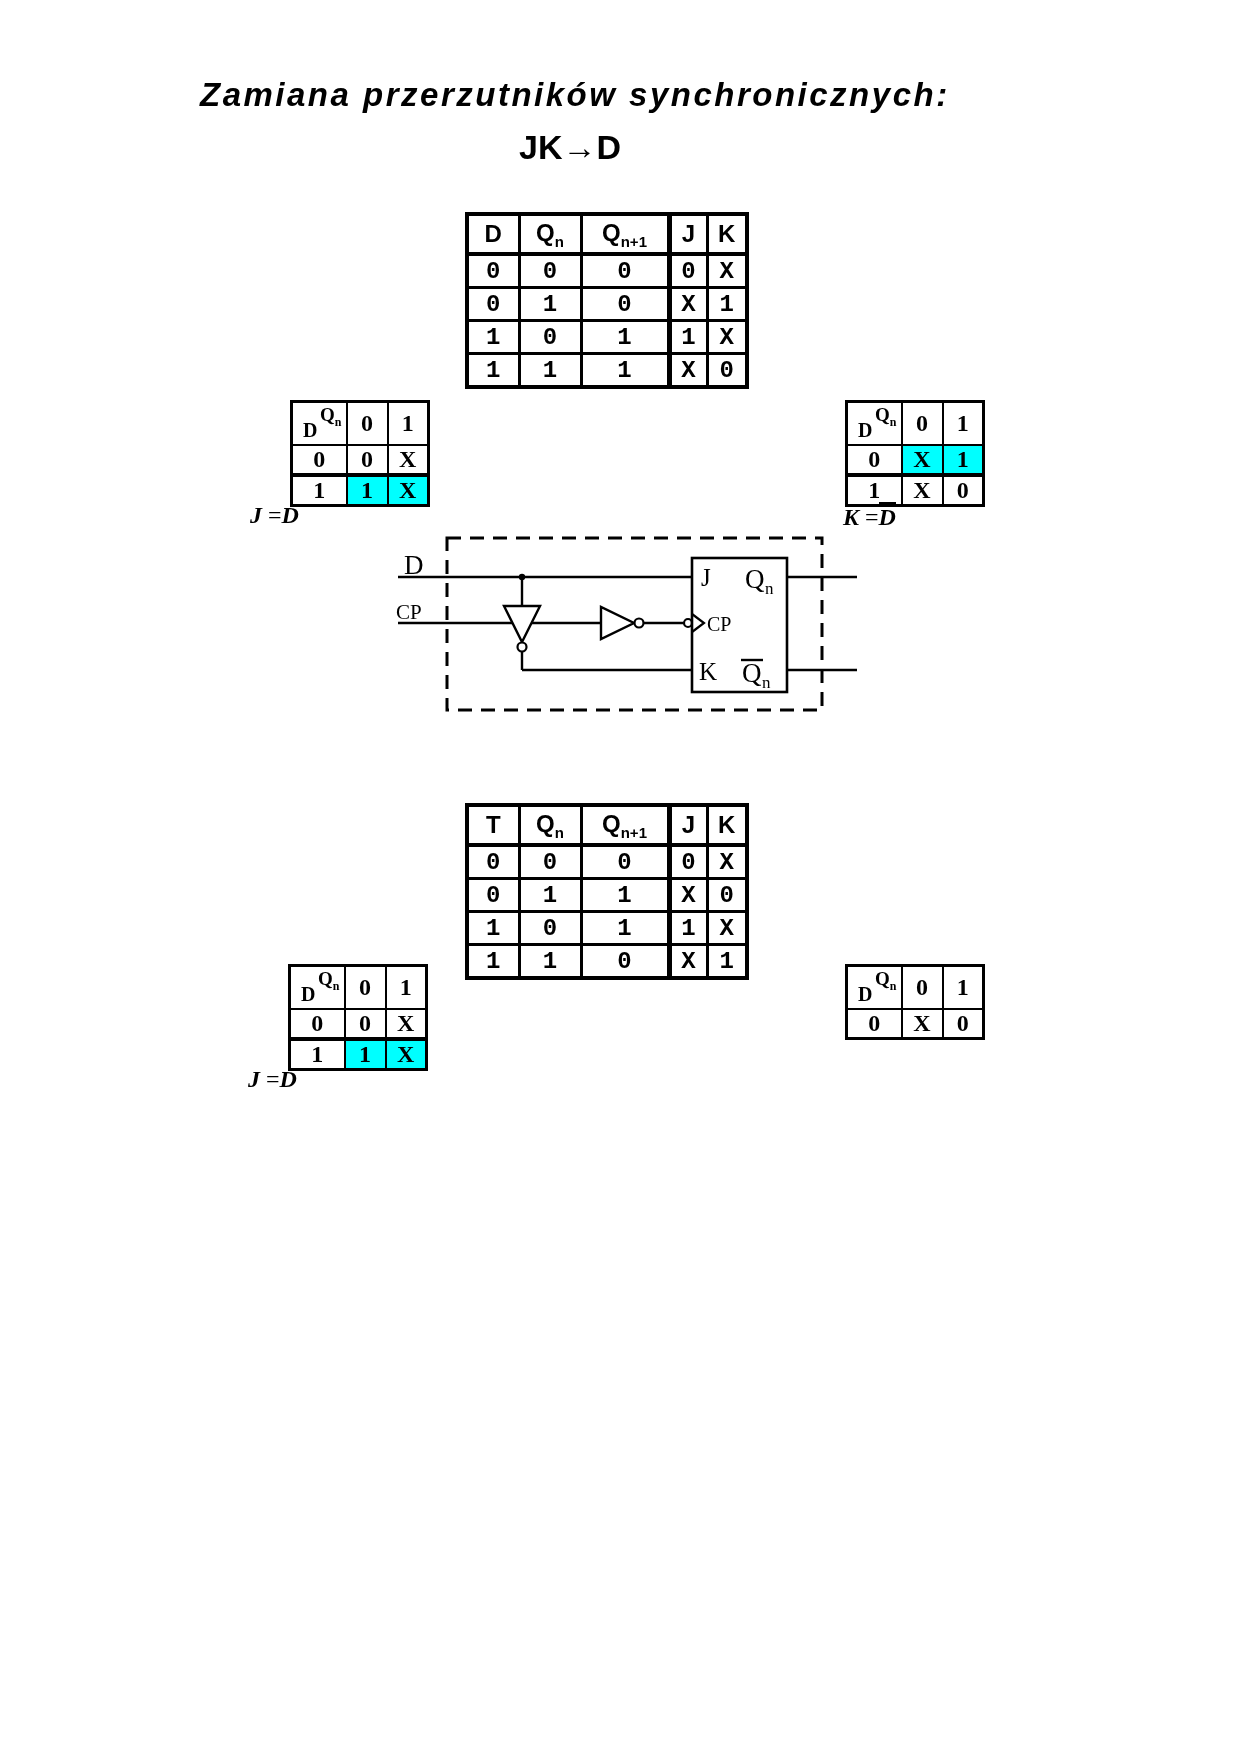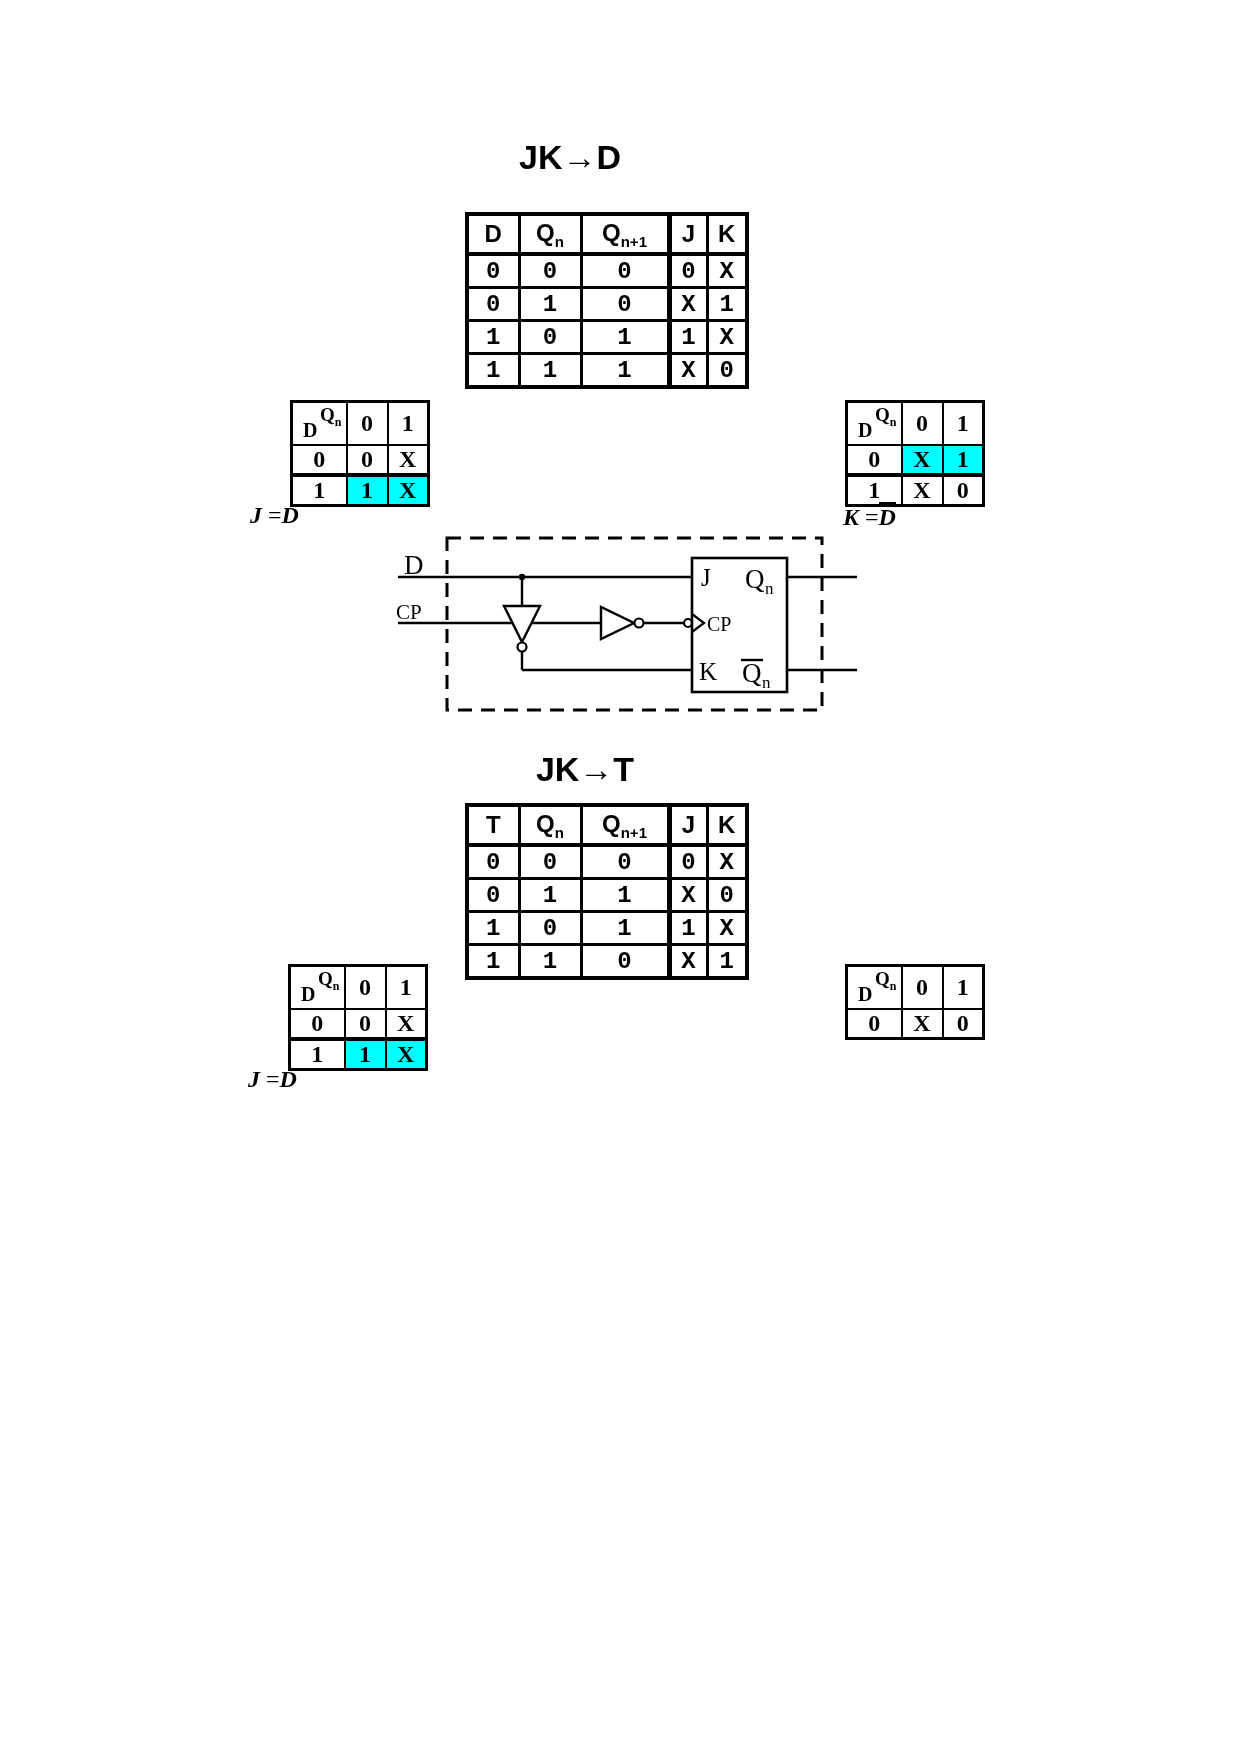--- a/index.html
+++ b/index.html
@@ -35,22 +35,23 @@
   .formula i{font-style:italic;font-weight:bold;}
   .ov{display:inline-block;border-top:2.5px solid #000;padding-top:1px;line-height:1.0;}
 
   svg text{font-family:"Liberation Serif",serif;fill:#000;}
 </style>
 </head>
 <body>
 
 <div class="page">
 
-
-  <div class="abs sec-heading" style="left:430px;top:138px">JK→D</div>
+  <div class="abs doc-title">Zamiana przerzutników synchronicznych:</div>
+
+  <div class="abs sec-heading" style="left:430px;top:128px">JK→D</div>
 
   <table class="tt abs" style="left:465px;top:212px">
     <colgroup>
         <col style="width:52px">
         <col style="width:62px">
         <col style="width:88px">
               <col style="width:38px">
         <col style="width:40px">
       </colgroup>
     <thead>
@@ -187,21 +188,20 @@
     <text x="745" y="588" font-size="27">Q</text>
     <text x="765" y="594" font-size="17">n</text>
     <text x="742" y="682" font-size="27">Q</text>
     <text x="762" y="688" font-size="17">n</text>
     <line x1="741" y1="660" x2="763" y2="660" stroke="#000" stroke-width="2.4"></line>
 
     <line x1="787" y1="577" x2="857" y2="577" stroke="#000" stroke-width="2.4"></line>
     <line x1="787" y1="670" x2="857" y2="670" stroke="#000" stroke-width="2.4"></line>
   </svg>
 
-  <div class="abs sec-heading" style="left:445px;top:750px">JK→T</div>
 
   <table class="tt abs" style="left:465px;top:803px">
     <colgroup>
         <col style="width:52px">
         <col style="width:62px">
         <col style="width:88px">
               <col style="width:38px">
         <col style="width:40px">
       </colgroup>
     <thead>

